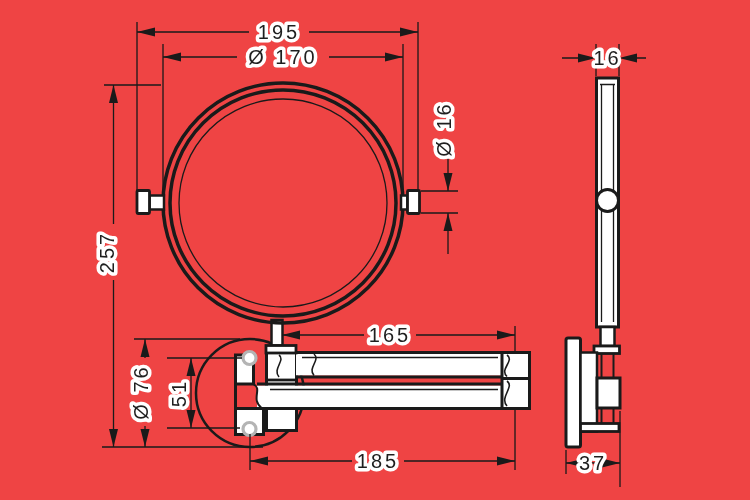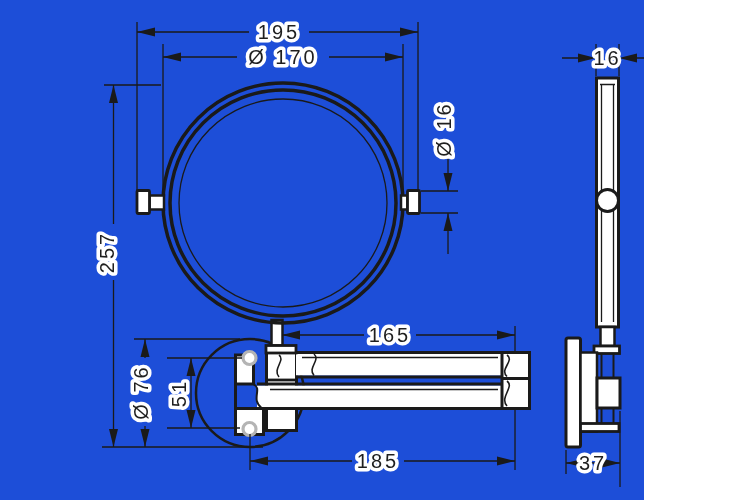--- a/index.html
+++ b/index.html
@@ -1,16 +1,16 @@
 <!DOCTYPE html>
 <html><head>
 <meta charset="utf-8">
 <style>
   html,body{margin:0;padding:0;background:#fff;}
-  #canvas{position:relative;width:644px;height:500px;background:#1d4ed8;overflow:hidden;
+  #canvas{position:relative;width:750px;height:500px;background:#ef4444;overflow:hidden;
           font-family:"Liberation Sans", sans-serif;}
   svg{position:absolute;left:0;top:0;}
   .ln{stroke:#1a1a1a;fill:none;stroke-linecap:butt;}
   .w1{stroke-width:1.3px;}
   .w15{stroke-width:1.6px;}
   .w2{stroke-width:2px;}
   .w25{stroke-width:2.5px;}
   .w28{stroke-width:2.8px;}
   .w3{stroke-width:3px;}
   .w35{stroke-width:3.5px;}

